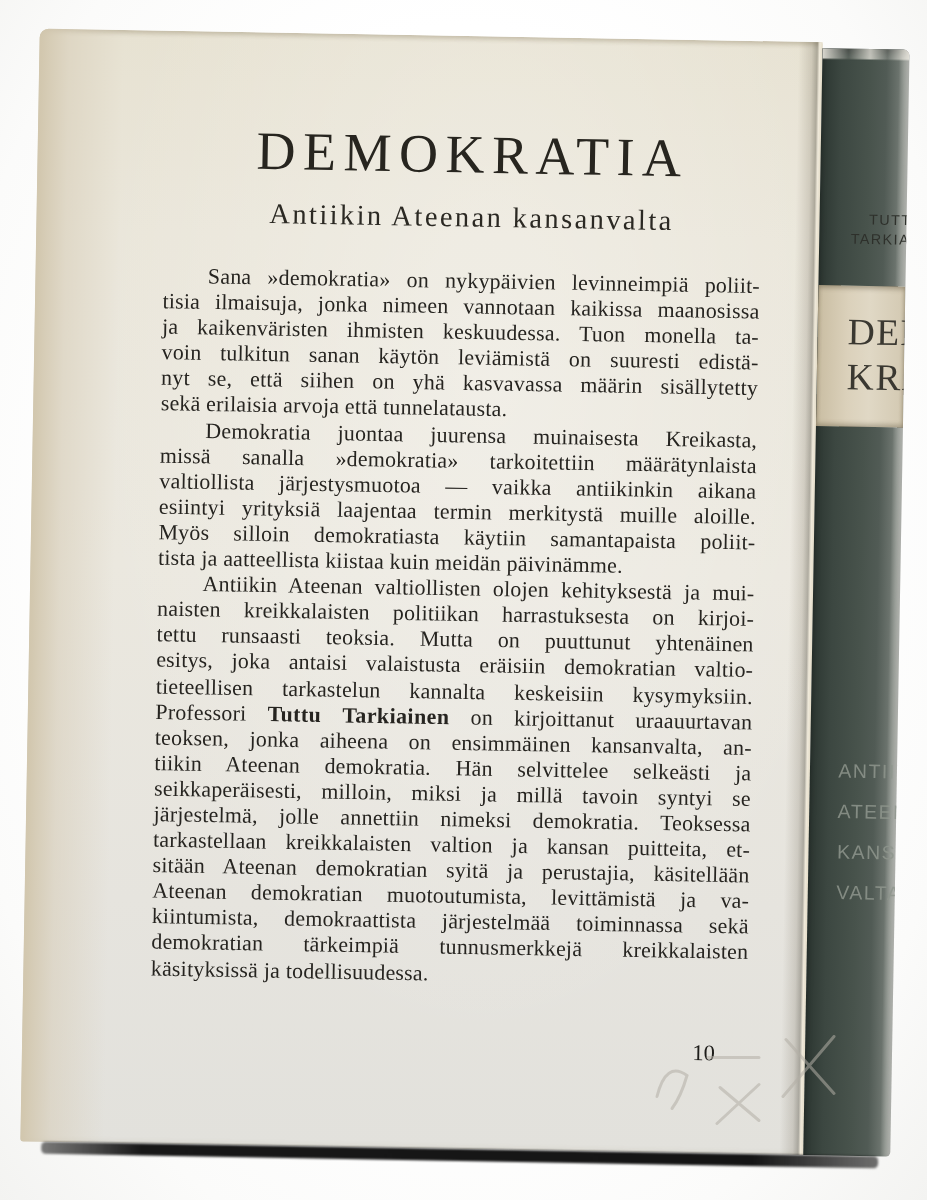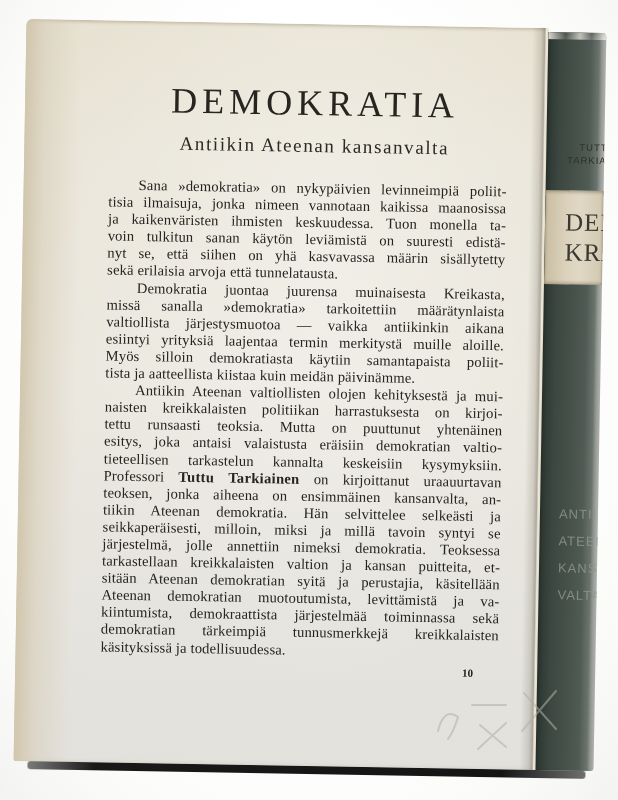--- a/index.html
+++ b/index.html
@@ -46,22 +46,22 @@
   }
   .body-block{
     position:absolute;left:85px;top:156px;width:398px;
     font-size:14.6px;line-height:17.1px;color:#262420;letter-spacing:.15px;
   }
   .line{white-space:nowrap;text-align:justify;text-align-last:justify;overflow:visible;}
   .line.first{text-indent:30px;}
   .line.last{text-align-last:left;}
   .line b{font-weight:700;letter-spacing:.3px;}
   .page-number{
-    position:absolute;left:447px;top:640px;width:40px;
-    font-size:11px;font-weight:700;color:#1e1d1a;
+    position:absolute;left:447px;top:668px;width:40px;
+    font-size:15px;font-weight:400;color:#1e1d1a;
   }
   .spine{
     position:absolute;left:522px;top:4px;width:58px;height:738px;overflow:hidden;
     background:linear-gradient(to right, #2c3631 0%, #3c4741 22%, #48534c 55%, #515b55 74%, #6b736d 88%, #a8aca6 96%, #cfd1cc 100%);
     border-radius:0 4px 3px 0;
     box-shadow:inset 0 3px 4px rgba(0,0,0,.35);
   }
   .spine-chip{ 
     position:absolute;left:0;top:0;width:100%;height:7px;
     background:linear-gradient(to right, rgba(238,235,226,.9) 0%, rgba(238,235,226,.15) 30%, rgba(238,235,226,.75) 55%, rgba(238,235,226,.2) 75%, rgba(238,235,226,.85) 100%);

